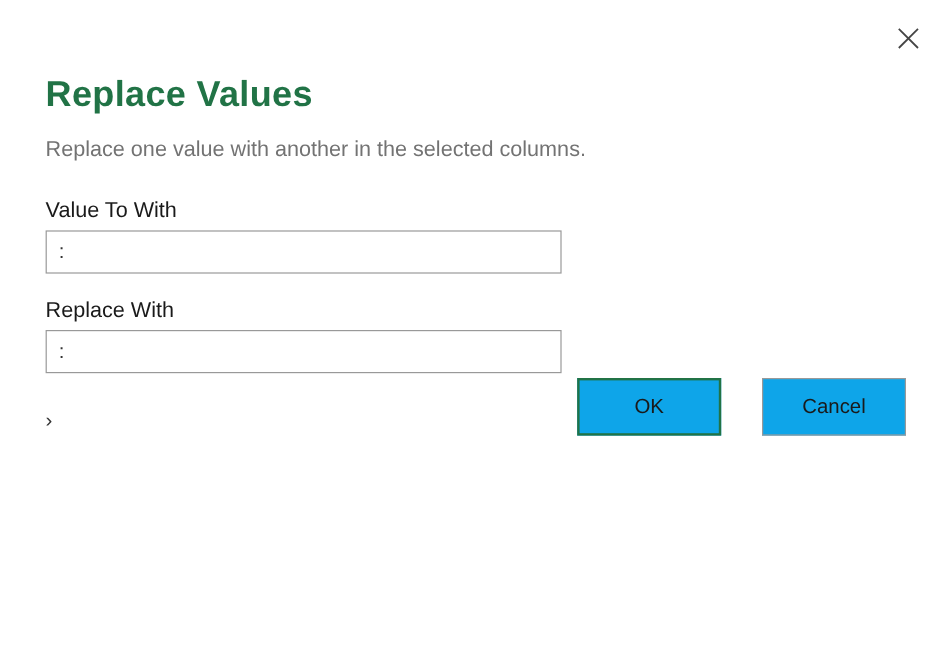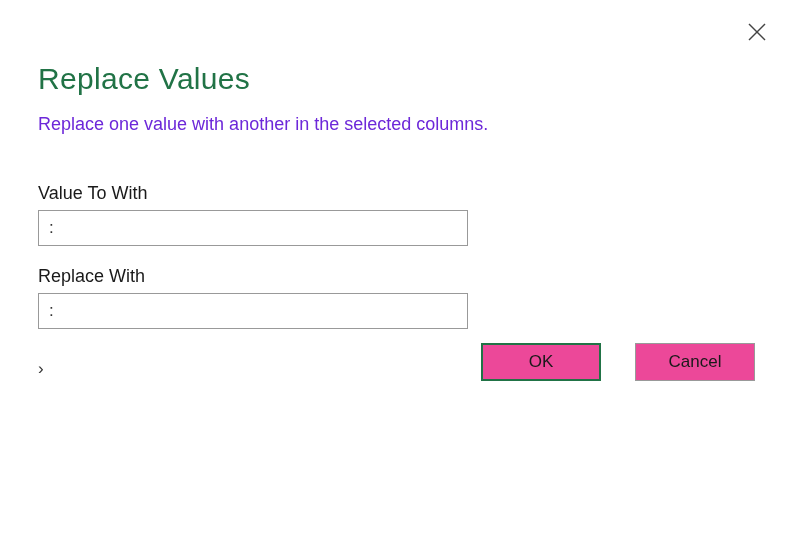--- a/index.html
+++ b/index.html
@@ -32,30 +32,30 @@
       color: #333;
     }
     .close-btn svg {
       width: 20px;
       height: 20px;
       stroke: #444;
       stroke-width: 1.5;
     }
     .title {
       font-size: 30px;
-      font-weight: 400;
+      font-weight: 700;
       color: #217346;
       margin-top: 26px;
       margin-bottom: 18px;
       letter-spacing: 0.3px;
     }
     .subtitle {
       font-size: 18px;
-      color: #6d28d9;
-      margin-bottom: 48px;
+      color: #737373;
+      margin-bottom: 30px;
     }
     .field-group {
       margin-bottom: 20px;
     }
     .field-label {
       font-size: 18px;
       color: #1a1a1a;
       margin-bottom: 6px;
       display: block;
     }
@@ -87,24 +87,24 @@
     }
     .button-row {
       position: absolute;
       bottom: 28px;
       right: 38px;
       display: flex;
       gap: 18px;
     }
     .btn {
       min-width: 120px;
-      height: 38px;
+      height: 48px;
       font-size: 17px;
       font-family: inherit;
-      background: #ec4899;
+      background: #0ea5e9;
       cursor: pointer;
       display: flex;
       align-items: center;
       justify-content: center;
       padding: 0 20px;
     }
     .btn-primary {
       border: 2px solid #217346;
       color: #1a1a1a;
     }

